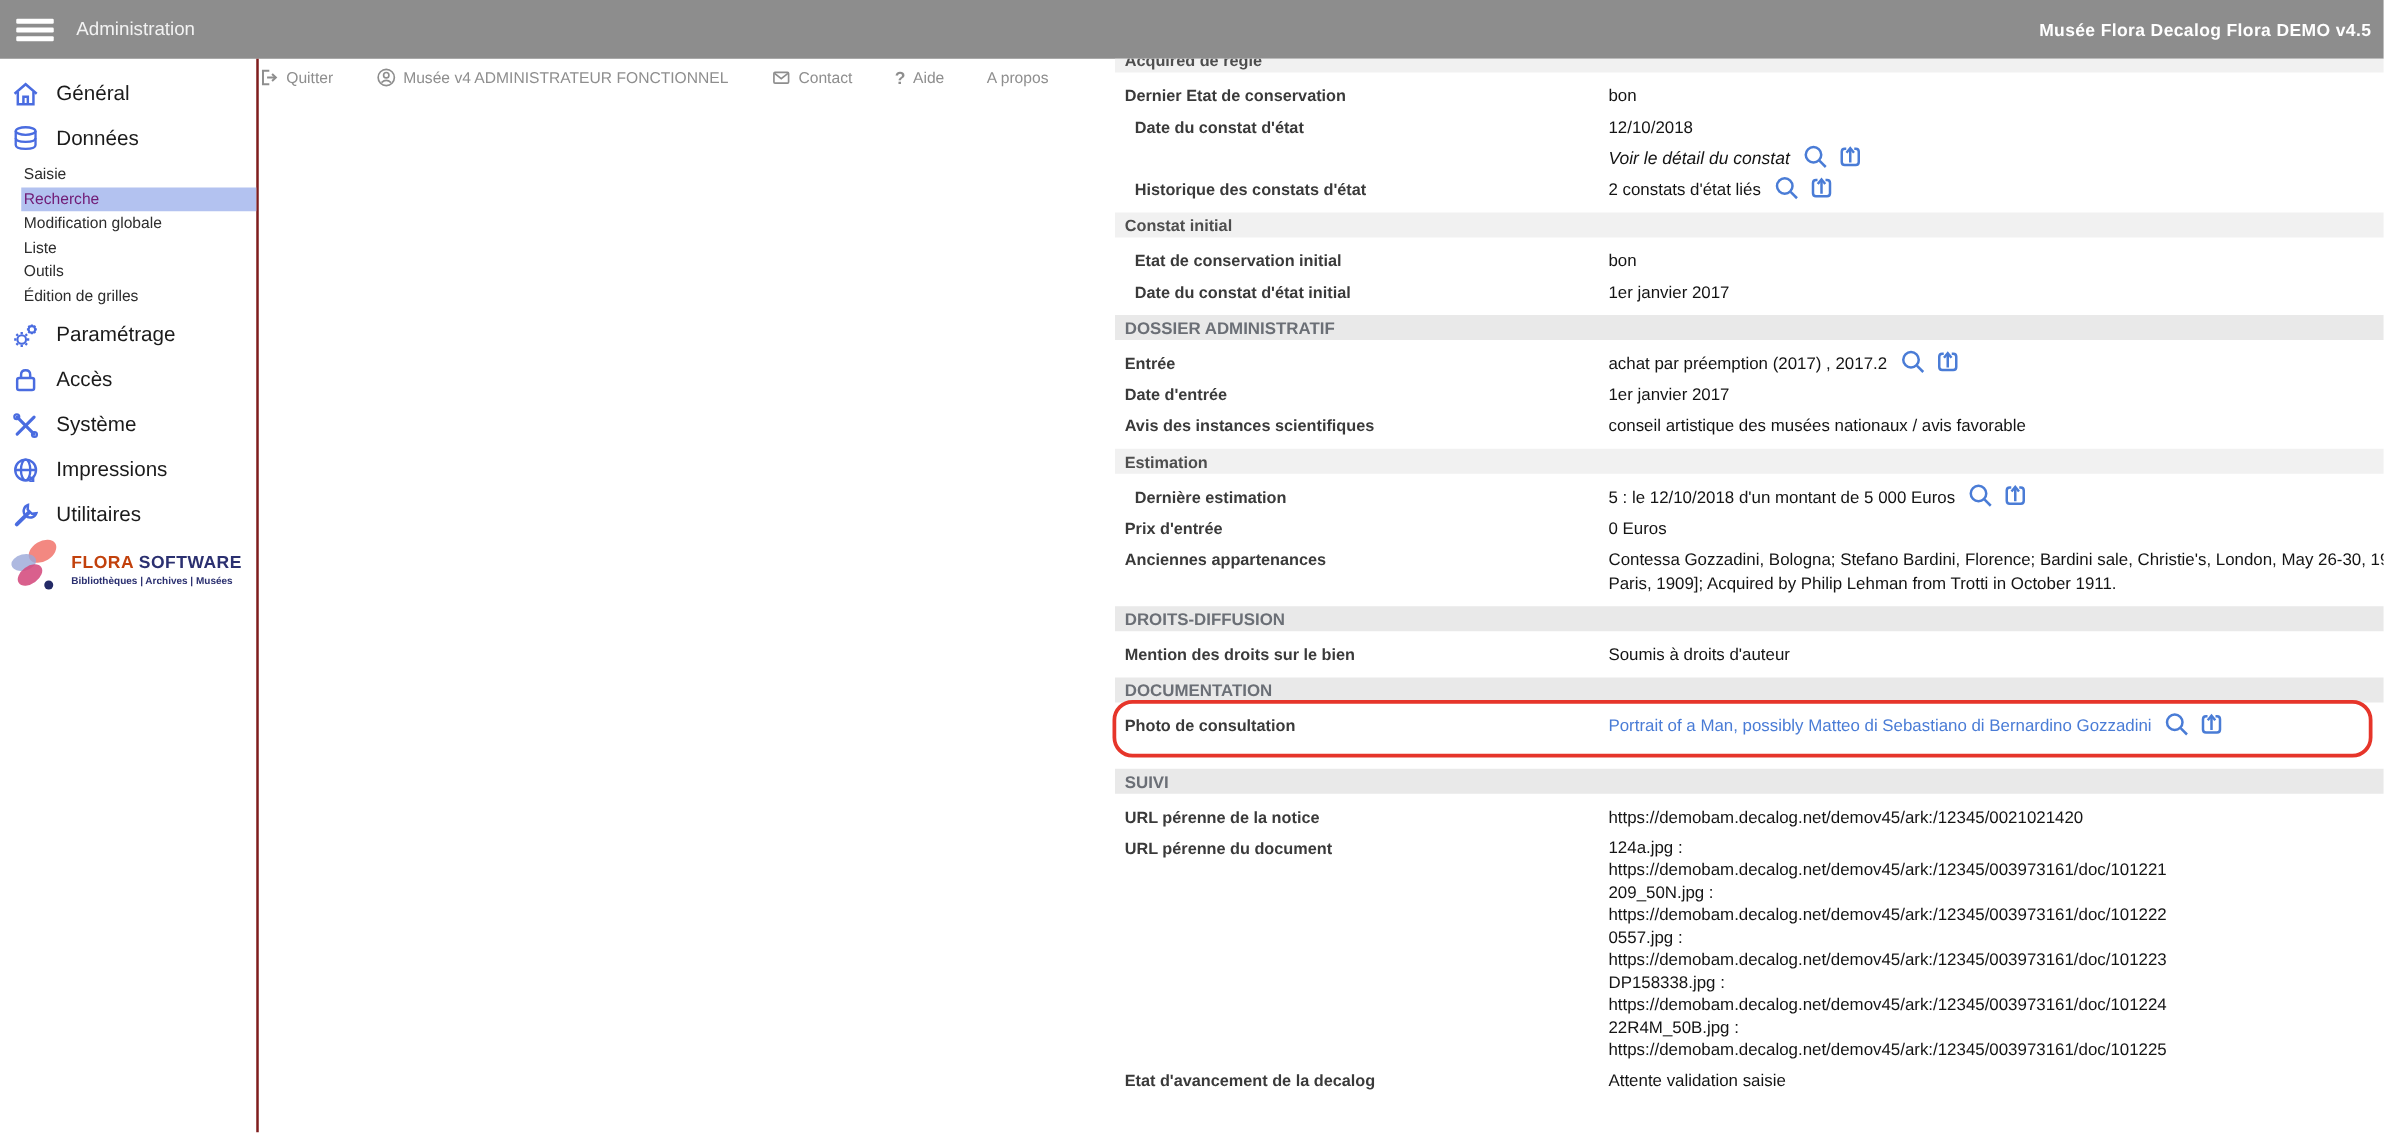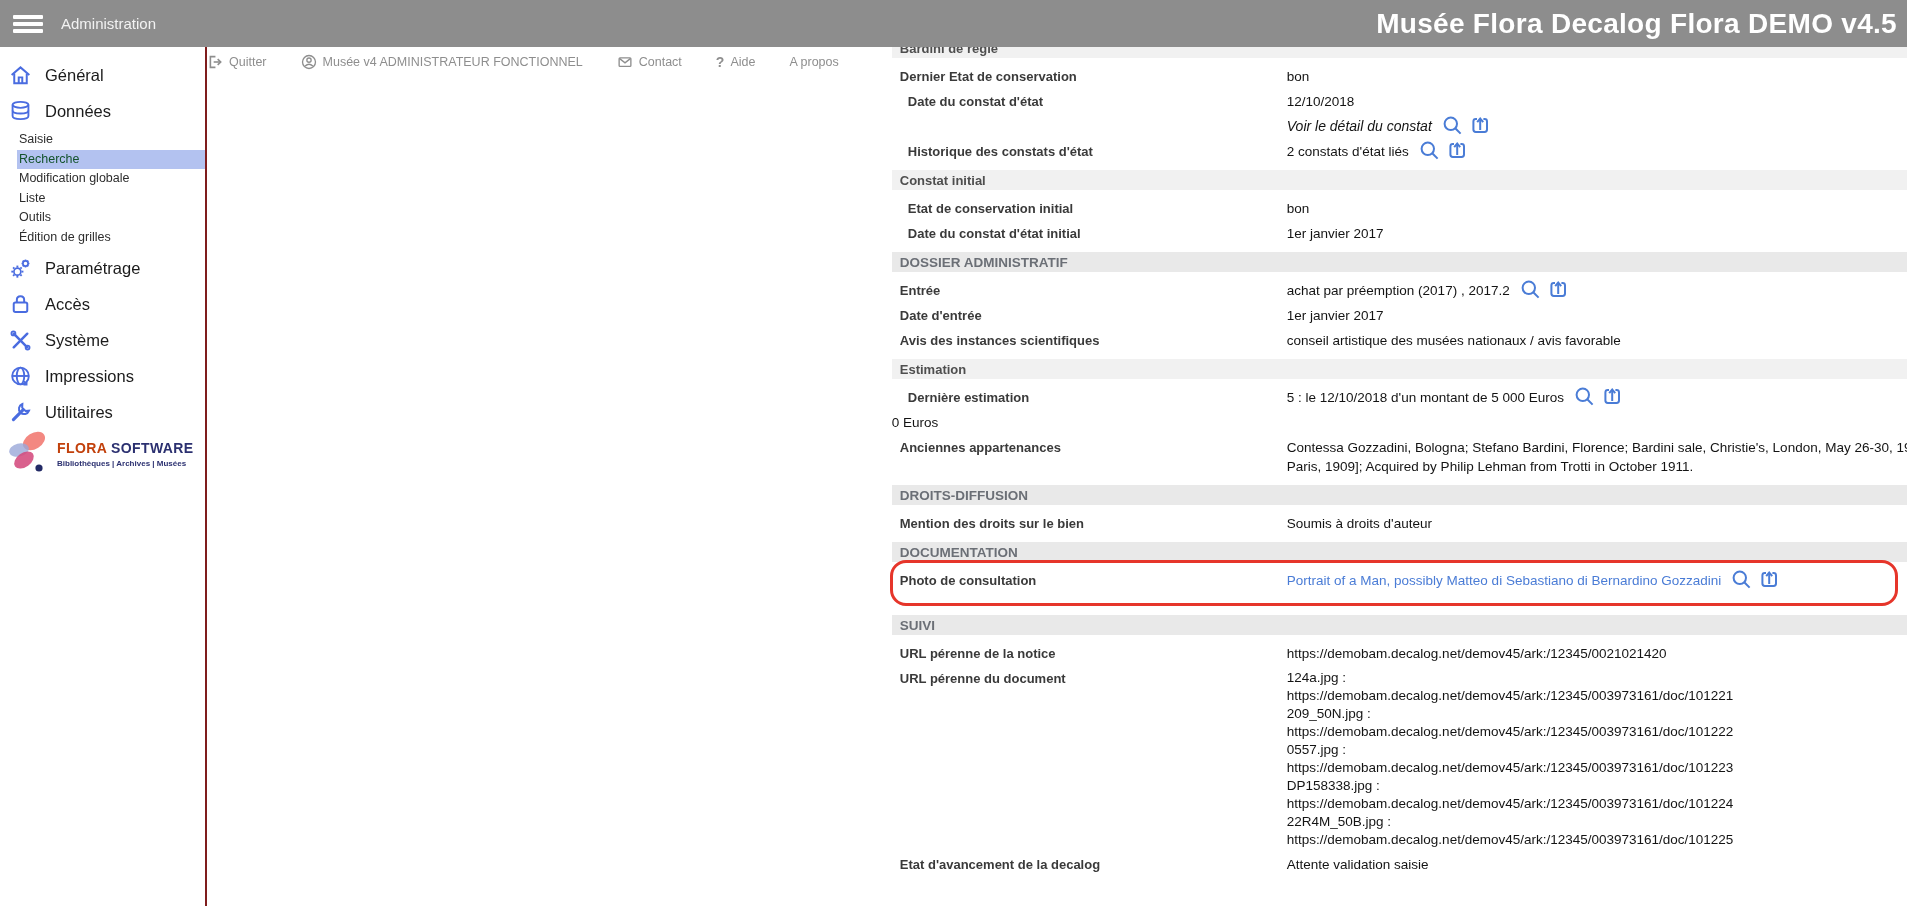--- a/index.html
+++ b/index.html
@@ -2,31 +2,31 @@
 <html><head>
 <meta charset="utf-8">
 <style>
   html,body{margin:0;padding:0;width:1907px;height:906px;overflow:hidden;background:#fff;
     font-family:"Liberation Sans",sans-serif;-webkit-font-smoothing:antialiased;}
   
   .topbar{height:47px;background:#8d8d8d;display:flex;align-items:center;color:#fff;}
   .burger{width:30px;margin-left:13px;cursor:pointer;}
   .burger div{height:4px;background:#fff;margin:3px 0;border-radius:1px;}
   .app-section{font-size:15px;color:#f2f2f2;margin-left:18px;}
-  .top-title{margin-left:auto;margin-right:10px;font-size:28px;font-weight:bold;letter-spacing:.3px;}
+  .top-title{margin-left:auto;margin-right:10px;font-size:14px;font-weight:bold;letter-spacing:.3px;}
   
   .shell{display:flex;height:859px;}
   .sidebar{width:207px;flex:none;border-right:2px solid #7f1d1d;box-sizing:border-box;
     padding-top:12px;position:relative;}
   .side-item{display:flex;align-items:center;gap:12px;padding:4px 0 4px 8px;margin-bottom:3px;
     font-size:16.5px;color:#1b1b1b;cursor:pointer;}
   .side-item .ic svg{width:25px;height:25px;display:block;}
   .sub-list{margin:-1px 0 5px 0;font-size:12.5px;color:#2d2d2d;}
   .sub-item{margin-left:17px;padding:2px 0 2px 2px;line-height:15.5px;cursor:pointer;}
-  .sub-item.selected{background:#b3c2f0;color:#14532d;}
+  .sub-item.selected{background:#b3c2f0;color:#701a75;}
   .logo{position:absolute;top:380px;left:8px;display:flex;align-items:center;gap:7px;}
   .logo-text .l1{font-size:14px;font-weight:bold;letter-spacing:.4px;white-space:nowrap;}
   .flora{color:#c2410c;}
   .software{color:#2b3070;}
   .tagline{font-size:8px;font-weight:bold;color:#2b3070;margin-top:3px;white-space:nowrap;}
   
   .main{flex:1;display:flex;flex-direction:row;min-width:0;}
   .userbar{height:30px;flex:none;display:flex;align-items:center;justify-content:flex-end;
     gap:34px;padding-right:47px;color:#8e8e8e;font-size:12.5px;}
   .ub-item{display:flex;align-items:center;gap:6px;cursor:pointer;white-space:nowrap;}
@@ -223,21 +223,21 @@
         <span class="ub-item">
           <span class="help-glyph">?</span>
           <span>Aide</span>
         </span>
         <span class="ub-item">
           <span>A propos</span>
         </span>
       </div>
     <div class="record" id="record">
         <div class="sub-bar clipped">
-          <span>Bardini de règle</span>
+          <span>Acquired de règle</span>
         </div>
         <div class="row">
           <div class="lab">Dernier Etat de conservation</div>
           <div class="val">
             <span class="vtext">bon</span>
           </div>
         </div>
         <div class="row">
           <div class="lab indent">Date du constat d'état</div>
           <div class="val">
@@ -356,20 +356,21 @@
                 <svg viewBox="0 0 21 21" fill="none" stroke="#4a7cd6" stroke-width="2">
                   <path d="M7 4 H5.8 Q3.4 4 3.4 6.4 V14.6 Q3.4 17 5.8 17 H14.6 Q17 17 17 14.6 V6.4 Q17 4 14.6 4 H13.4"></path>
                   <line x1="10.2" y1="15" x2="10.2" y2="4.4"></line>
                   <path d="M7.2 7.2 L10.2 3.6 L13.2 7.2"></path>
                 </svg>
               </span>
             </span>
           </div>
         </div>
         <div class="row">
+          <div class="lab">Prix d'entrée</div>
           <div class="val">
             <span class="vtext">0 Euros</span>
           </div>
         </div>
         <div class="row">
           <div class="lab">Anciennes appartenances</div>
           <div class="val">
             <span class="vtext">Contessa Gozzadini, Bologna; Stefano Bardini, Florence; Bardini sale, Christie's, London, May 26-30, 1902, lot 600 (bt. Anderson); [Galerie Trotti, Paris, 1909]; Acquired by Philip Lehman from Trotti in October 1911.</span>
           </div>
         </div>

